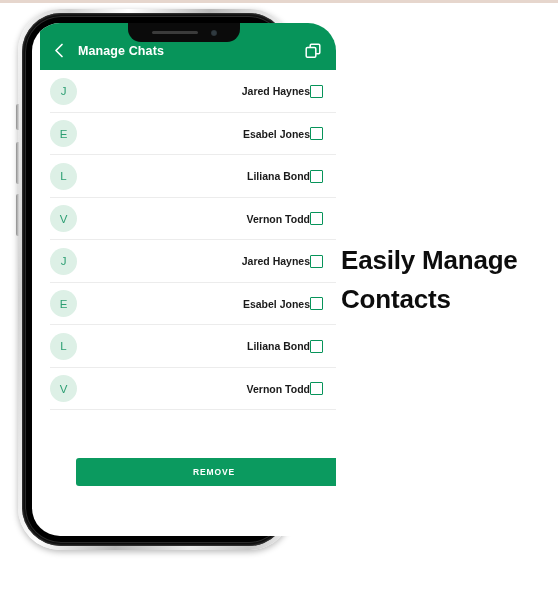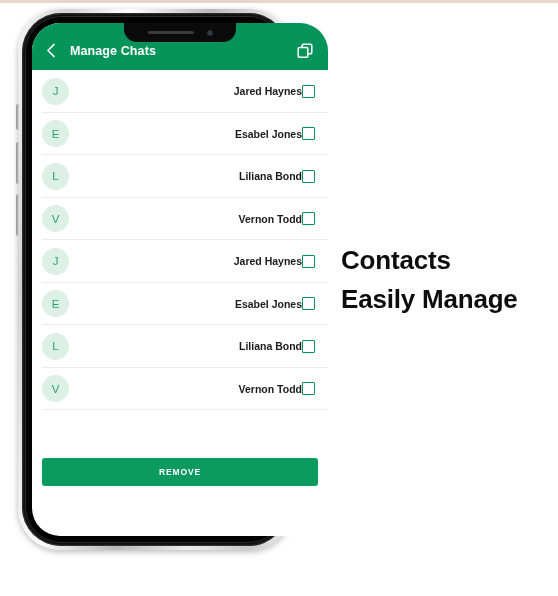--- a/index.html
+++ b/index.html
@@ -59,20 +59,21 @@
     box-shadow: inset 0 0 0 1px #2b2b2b;
   }
   
   .screen {
     position: absolute;
     left: 14px; top: 14px;
     width: 296px; height: 513px;
     border-radius: 28px;
     overflow: hidden;
     background: #ffffff;
+    padding-left: 8px;
   }
   
   .notch {
     position: absolute;
     left: 50%;
     transform: translateX(-50%);
     top: 0;
     width: 112px;
     height: 19px;
     background: #0b0b0b;
@@ -210,20 +211,21 @@
     font-size: 8.5px;
     font-weight: bold;
     letter-spacing: 0.9px;
     display: flex;
     align-items: center;
     justify-content: center;
     border: none;
     width: 100%;
     font-family: "Liberation Sans", sans-serif;
     cursor: pointer;
+    margin-left: 26px;
   }
 
   
   .caption {
     position: absolute;
     left: 341px;
     top: 241px;
     width: 210px;
     font-size: 26px;
     line-height: 39px;
@@ -324,15 +326,15 @@
     <div class="list-spacer"></div>
 
     <div class="remove-wrap">
       <button class="remove-button">REMOVE</button>
     </div>
 
   </div>
 </div>
 
 <div class="caption">
+  <div>Easily Manage</div>
   <div>Contacts</div>
-  <div>Easily Manage</div>
 </div>
 
 </body></html>

